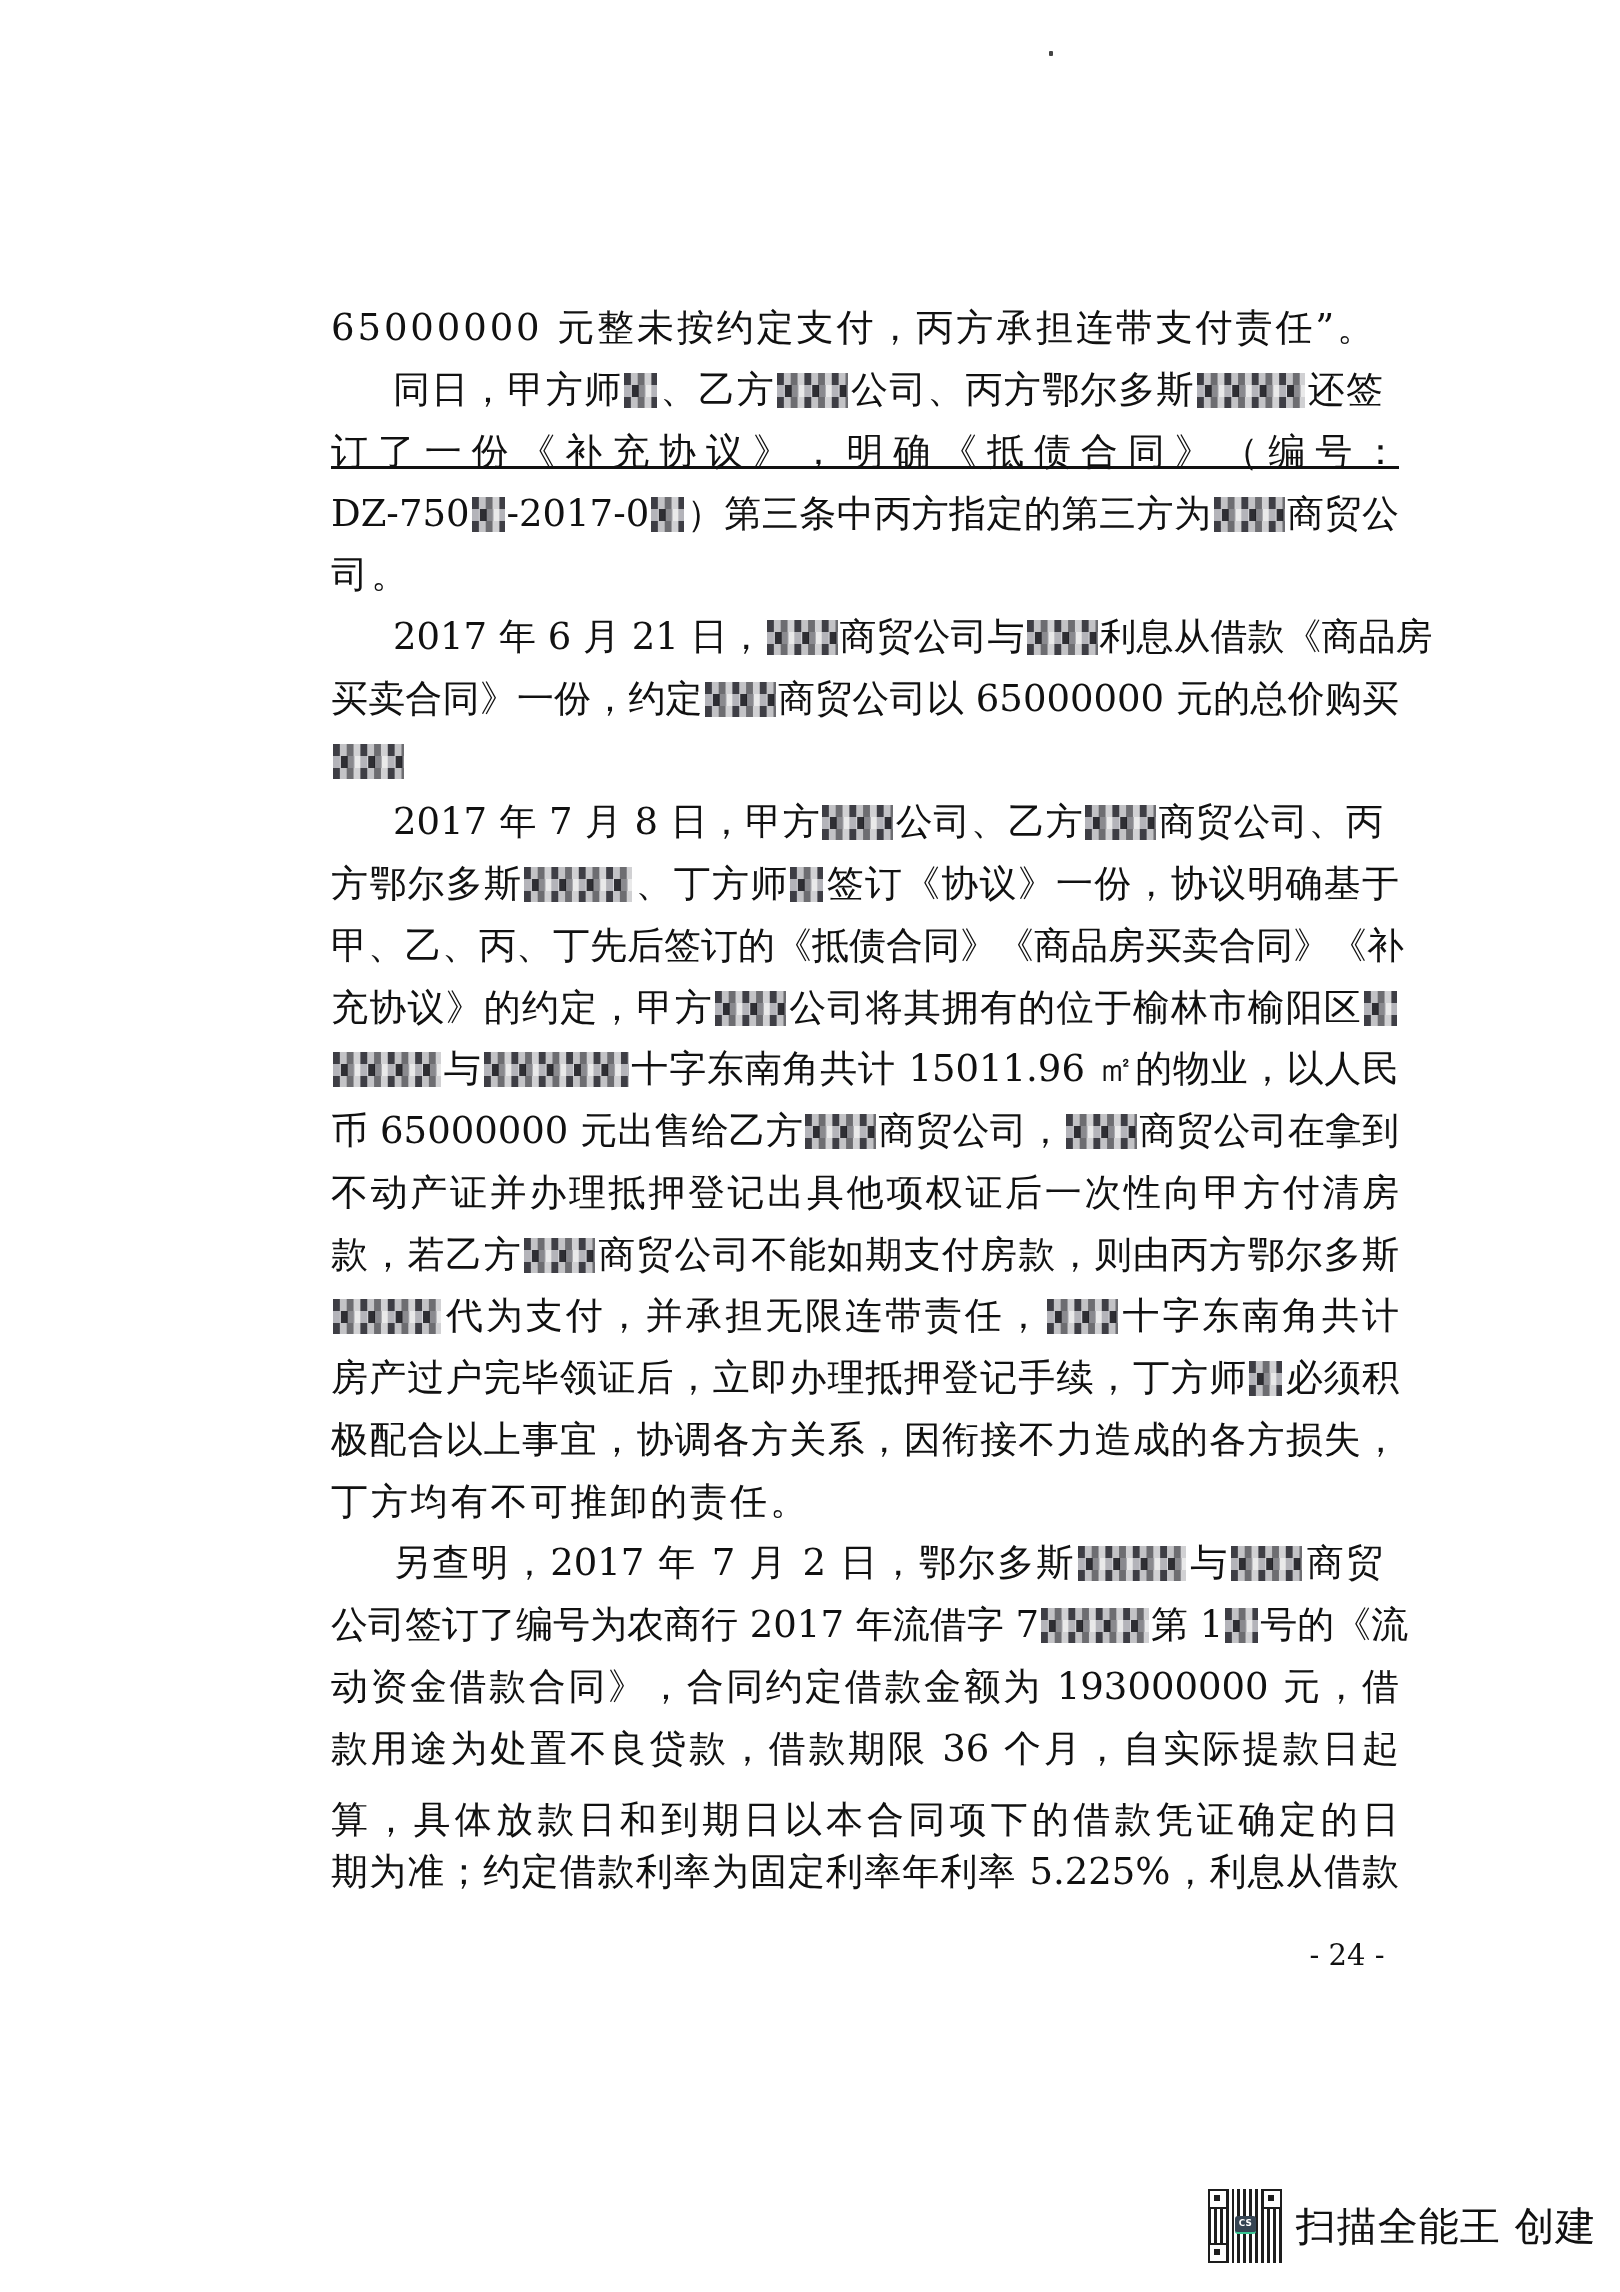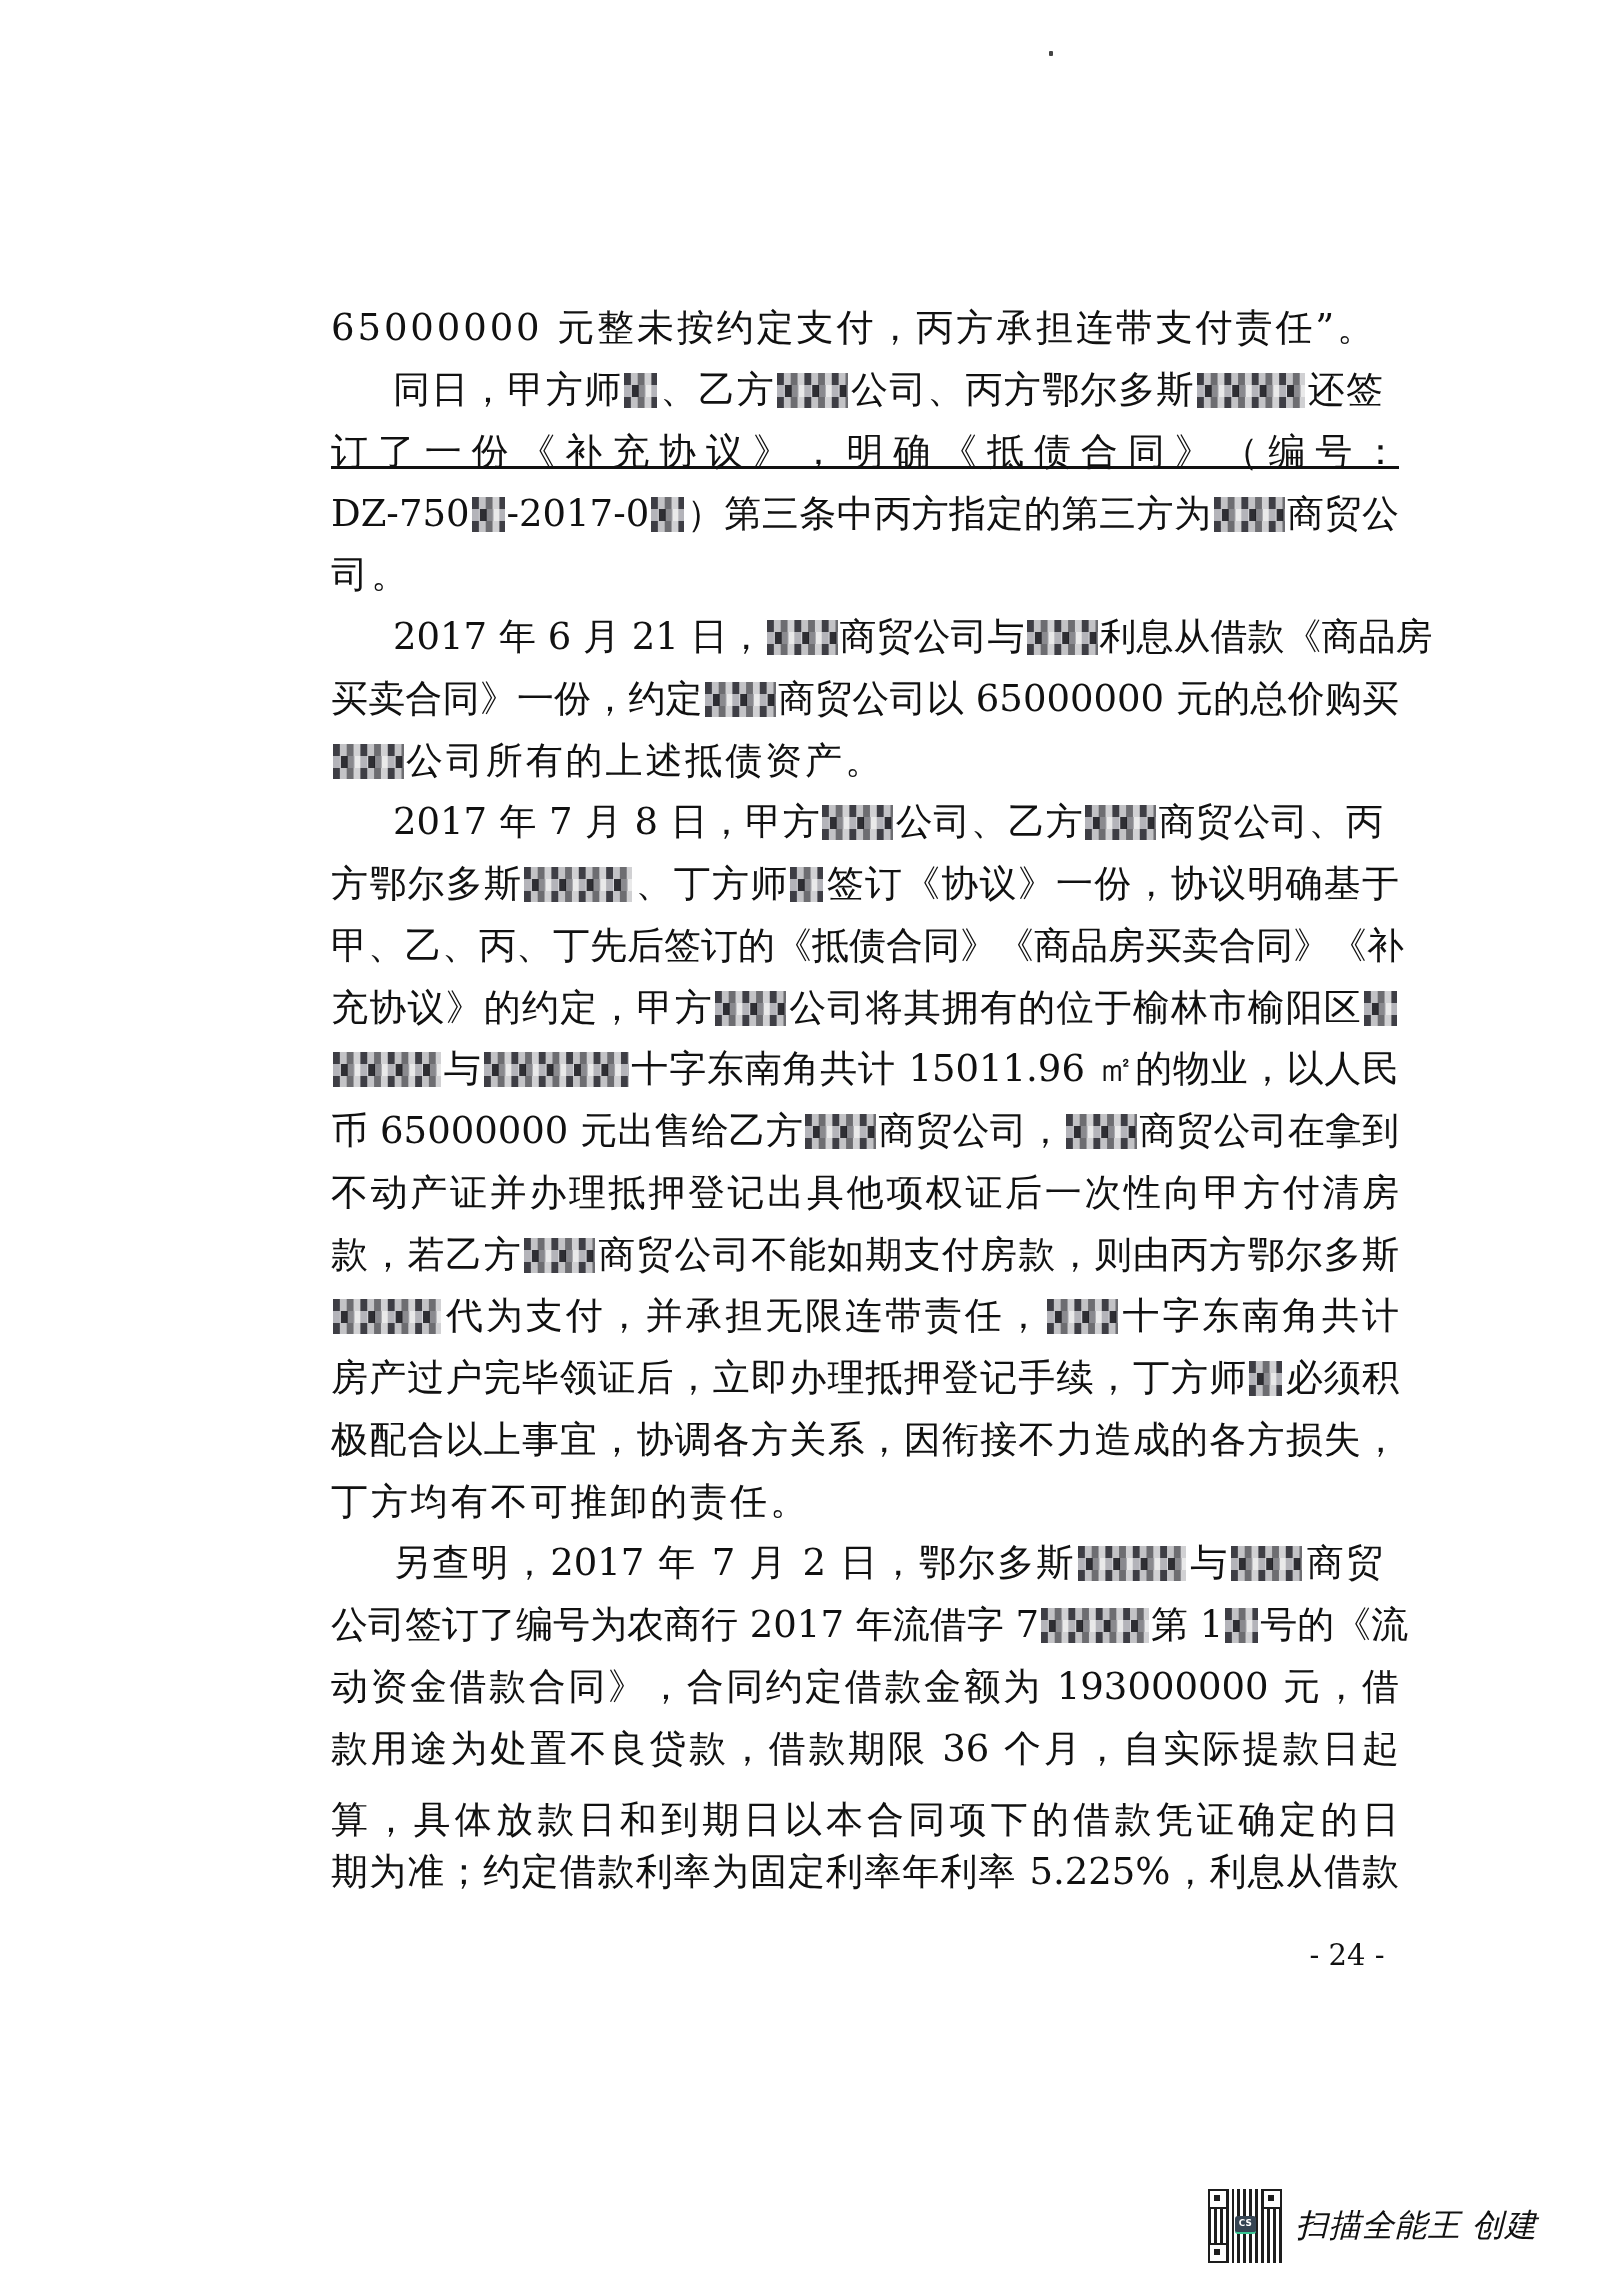--- a/index.html
+++ b/index.html
@@ -131,43 +131,42 @@
       font-size: 8.8px;
       font-weight: bold;
       line-height: 15.7px;
       text-align: center;
       border-radius: 2.9px;
       border-bottom: 2.9px solid #2ec48e;
       box-sizing: border-box;
     }
     .watermark-text {
       margin-left: 13.7px;
-      font-size: 32px;
+      font-size: 40px;
       font-family: "DejaVu Sans", "Liberation Sans", sans-serif;
       color: #111;
       white-space: nowrap;
       letter-spacing: 1px;
-      font-style: italic;
     }
   </style>
 </head>
 <body>
 
 <div class="page">
   <div class="speck"></div>
 
   <div class="body-text" id="body-text">
       <div class="line last" style="top: 297px;"><span class="seg">65000000 元整未按约定支付，丙方承担连带支付责任”。</span></div>
       <div class="line indent" style="top: 359px;"><span class="seg">同日，甲方师</span><span class="redact" style="width: 33px;"></span><span class="seg">、乙方</span><span class="redact" style="width: 71px;"></span><span class="seg">公司、丙方鄂尔多斯</span><span class="redact" style="width: 108px;"></span><span class="seg">还签</span></div>
       <div class="line" style="top: 421px; text-decoration: underline;"><span class="seg">订了一份《补充协议》，明确《抵债合同》（编号：</span></div>
       <div class="line" style="top: 483px;"><span class="seg">DZ-750</span><span class="redact" style="width: 33px;"></span><span class="seg">-2017-0</span><span class="redact" style="width: 33px;"></span><span class="seg">）第三条中丙方指定的第三方为</span><span class="redact" style="width: 71px;"></span><span class="seg">商贸公</span></div>
       <div class="line last" style="top: 544px;"><span class="seg">司。</span></div>
       <div class="line indent" style="top: 606px;"><span class="seg">2017 年 6 月 21 日，</span><span class="redact" style="width: 71px;"></span><span class="seg">商贸公司与</span><span class="redact" style="width: 71px;"></span><span class="seg">利息从借款《商品房</span></div>
       <div class="line" style="top: 668px;"><span class="seg">买卖合同》一份，约定</span><span class="redact" style="width: 71px;"></span><span class="seg">商贸公司以 65000000 元的总价购买</span></div>
-      <div class="line last" style="top: 730px;"><span class="redact" style="width: 71px;"></span><span class="seg">公司所有的上述抵债资产。</span></div>
+      <div class="line last" style="top: 730px;"><span class="redact" style="width: 71px;"></span></div>
       <div class="line indent" style="top: 791px;"><span class="seg">2017 年 7 月 8 日，甲方</span><span class="redact" style="width: 71px;"></span><span class="seg">公司、乙方</span><span class="redact" style="width: 71px;"></span><span class="seg">商贸公司、丙</span></div>
       <div class="line" style="top: 853px;"><span class="seg">方鄂尔多斯</span><span class="redact" style="width: 108px;"></span><span class="seg">、丁方师</span><span class="redact" style="width: 33px;"></span><span class="seg">签订《协议》一份，协议明确基于</span></div>
       <div class="line" style="top: 915px;"><span class="seg">甲、乙、丙、丁先后签订的《抵债合同》《商品房买卖合同》《补</span></div>
       <div class="line" style="top: 977px;"><span class="seg">充协议》的约定，甲方</span><span class="redact" style="width: 71px;"></span><span class="seg">公司将其拥有的位于榆林市榆阳区</span><span class="redact" style="width: 33px;"></span></div>
       <div class="line" style="top: 1038px;"><span class="redact" style="width: 108px;"></span><span class="seg">与</span><span class="redact" style="width: 145px;"></span><span class="seg">十字东南角共计 15011.96 ㎡的物业，以人民</span></div>
       <div class="line" style="top: 1100px;"><span class="seg">币 65000000 元出售给乙方</span><span class="redact" style="width: 71px;"></span><span class="seg">商贸公司，</span><span class="redact" style="width: 71px;"></span><span class="seg">商贸公司在拿到</span></div>
       <div class="line" style="top: 1162px;"><span class="seg">不动产证并办理抵押登记出具他项权证后一次性向甲方付清房</span></div>
       <div class="line" style="top: 1224px;"><span class="seg">款，若乙方</span><span class="redact" style="width: 71px;"></span><span class="seg">商贸公司不能如期支付房款，则由丙方鄂尔多斯</span></div>
       <div class="line" style="top: 1285px;"><span class="redact" style="width: 108px;"></span><span class="seg">代为支付，并承担无限连带责任，</span><span class="redact" style="width: 71px;"></span><span class="seg">十字东南角共计</span></div>
       <div class="line" style="top: 1347px;"><span class="seg">房产过户完毕领证后，立即办理抵押登记手续，丁方师</span><span class="redact" style="width: 33px;"></span><span class="seg">必须积</span></div>

